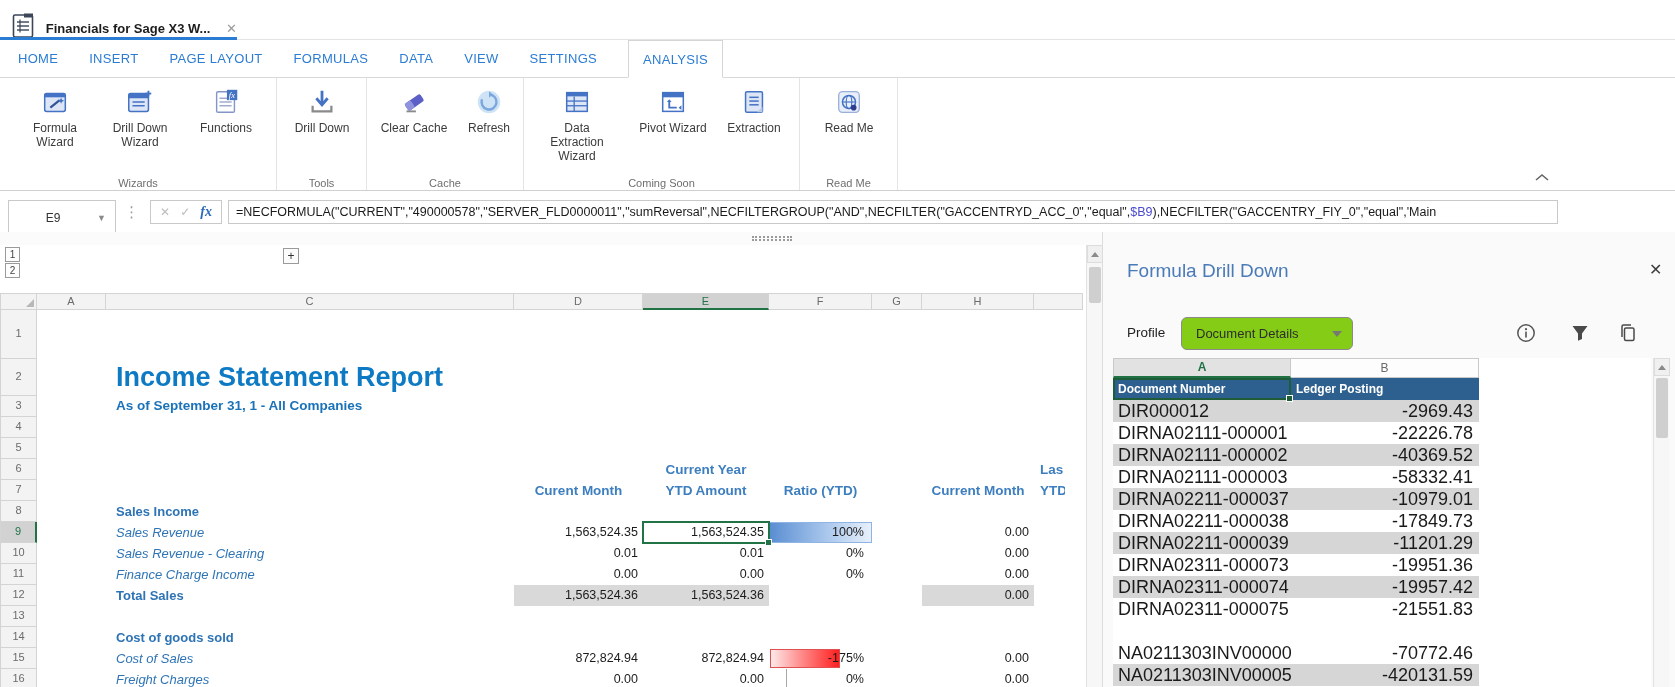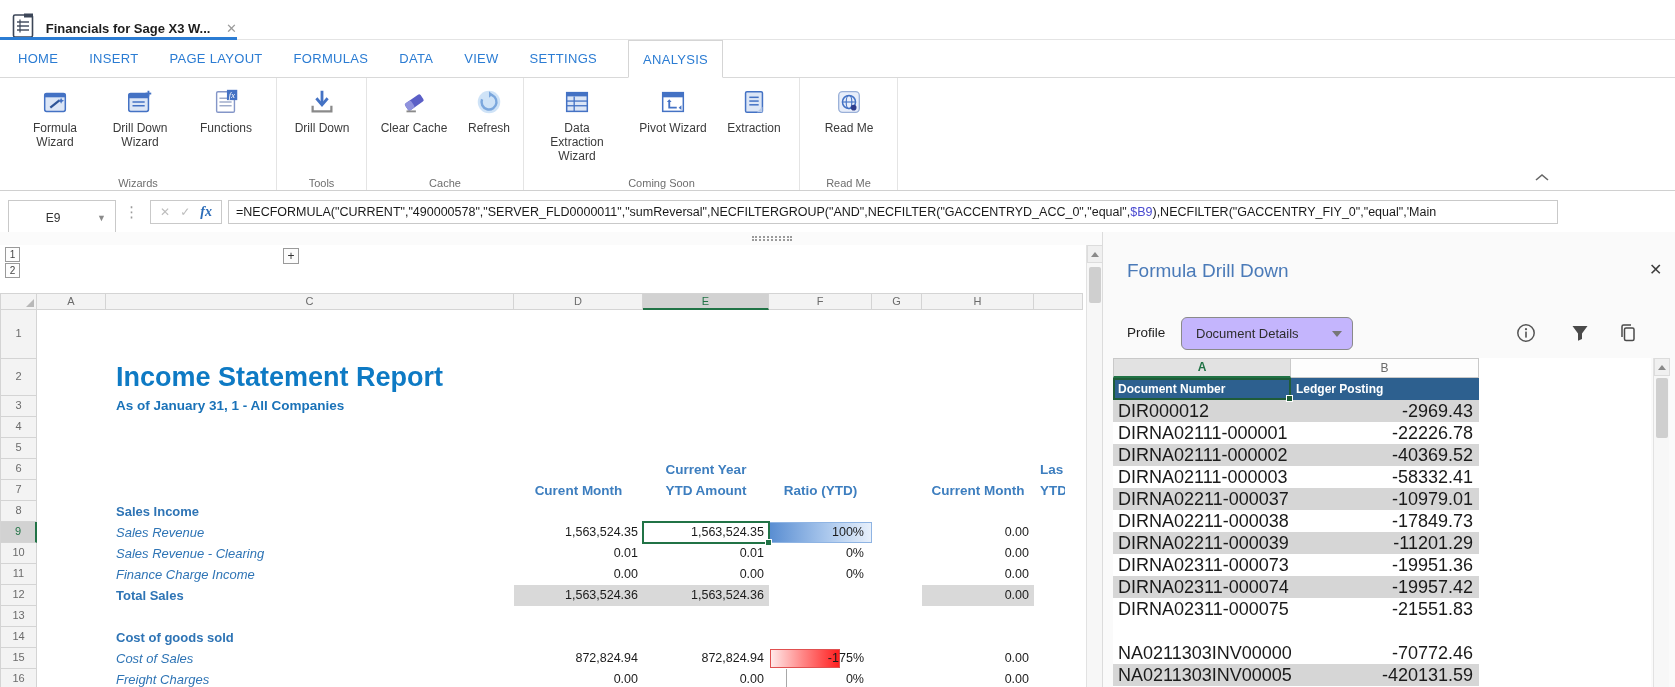--- a/index.html
+++ b/index.html
@@ -77,21 +77,21 @@
   .scroll-btn { width:16px; height:18px; background:#f0f0f0; border:1px solid #dcdcdc; display:flex; align-items:center; justify-content:center; cursor:pointer; }
   .tri-up { width:0; height:0; border-left:4px solid transparent; border-right:4px solid transparent; border-bottom:5px solid #8a8a8a; }
   .scroll-thumb { position:absolute; left:2px; width:12px; background:#cfcfcf; border-radius:2px; cursor:pointer; }
 
   
   .panel { left:1102px; top:232px; width:573px; height:455px; background:#fafafa; border-left:1px solid #dcdcdc; }
   .panel-title { position:absolute; left:24px; top:28px; font-size:19px; color:#4a7ab8; }
   .panel-close { position:absolute; left:546px; top:28px; font-size:16px; color:#3d3d3d; cursor:pointer; }
   .profile-label { position:absolute; left:24px; top:93px; font-size:13.5px; color:#222; }
   .profile-dd { position:absolute; left:78px; top:85px; width:172px; height:33px; border:1px solid #8a8a8a; border-radius:6px;
-    background:#c4b5fd; display:flex; align-items:center; padding:0 10px 0 14px; cursor:pointer; }
+    background:#84cc16; display:flex; align-items:center; padding:0 10px 0 14px; cursor:pointer; }
   .profile-dd .dd-val { flex:1; font-size:13px; color:#2d2d2d; white-space:nowrap; }
   .dd-arrow { width:0; height:0; border-left:5px solid transparent; border-right:5px solid transparent; border-top:6px solid #777; }
   .picon { position:absolute; top:90px; width:22px; height:22px; display:flex; align-items:center; justify-content:center; cursor:pointer; }
 
   .ptable { position:absolute; left:10px; top:126px; width:538px; height:329px; background:#fff; }
   .pcolhdr { position:absolute; top:0; height:20px; border:1px solid #c9c9c9; font-size:12px; text-align:center; line-height:18px; cursor:pointer; }
   .pcolhdr.a { left:0; width:178px; background:#e2e2e2; color:#217346; font-weight:bold; border-bottom:2px solid #217346; line-height:17px; }
   .pcolhdr.b { left:178px; width:188px; background:#fdfdfd; color:#6b6b6b; border-left:none; }
   .phdr { position:absolute; top:20px; height:22px; background:#2d608f; color:#fff; font-weight:bold; font-size:12px; line-height:22px; padding-left:5px; white-space:nowrap; overflow:hidden; cursor:pointer; }
   .prow { position:absolute; left:0; width:366px; height:22px; cursor:pointer; }
@@ -330,21 +330,21 @@
     <div class="rowhdr sel" style="top:277px;height:21px;line-height:19px;">9</div>
     <div class="rowhdr" style="top:298px;height:21px;line-height:19px;">10</div>
     <div class="rowhdr" style="top:319px;height:21px;line-height:19px;">11</div>
     <div class="rowhdr" style="top:340px;height:21px;line-height:19px;">12</div>
     <div class="rowhdr" style="top:361px;height:21px;line-height:19px;">13</div>
     <div class="rowhdr" style="top:382px;height:21px;line-height:19px;">14</div>
     <div class="rowhdr" style="top:403px;height:21px;line-height:19px;">15</div>
     <div class="rowhdr" style="top:424px;height:21px;line-height:19px;">16</div>
 
     <div class="report-title">Income Statement Report</div>
-    <div class="report-subtitle">As of January 31, 1 - All Companies</div>
+    <div class="report-subtitle">As of September 31, 1 - All Companies</div>
 
     <div class="cell blue-hdr" style="left:643px;top:214px;width:126px;">Current Year</div>
     <div class="cell blue-hdr" style="left:1040px;top:214px;width:43px;text-align:left;overflow:hidden;">Las</div>
     <div class="cell blue-hdr" style="left:514px;top:235px;width:129px;">Curent Month</div>
     <div class="cell blue-hdr" style="left:643px;top:235px;width:126px;">YTD Amount</div>
     <div class="cell blue-hdr" style="left:769px;top:235px;width:103px;">Ratio (YTD)</div>
     <div class="cell blue-hdr" style="left:922px;top:235px;width:112px;">Current Month</div>
     <div class="cell blue-hdr" style="left:1040px;top:235px;width:25px;text-align:left;overflow:hidden;">YTD</div>
 
     <div class="graybar" style="left:514px;top:340px;width:255px;"></div>

